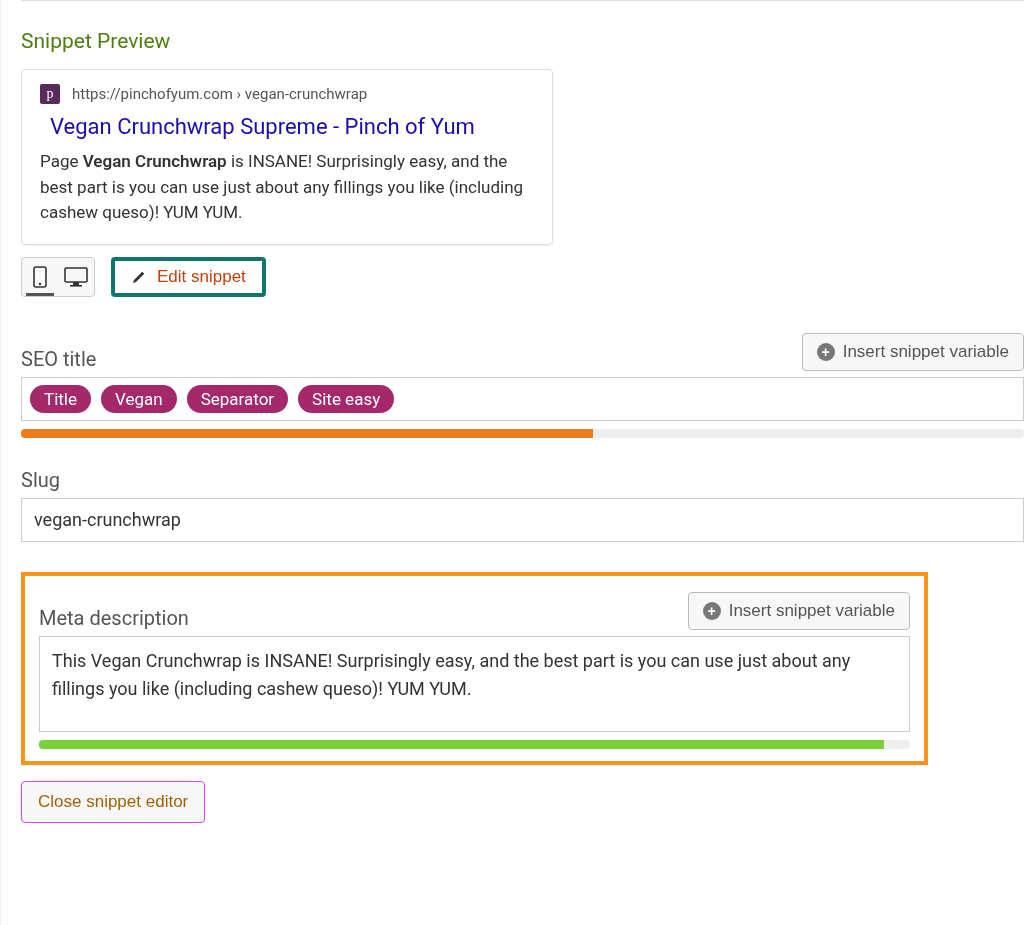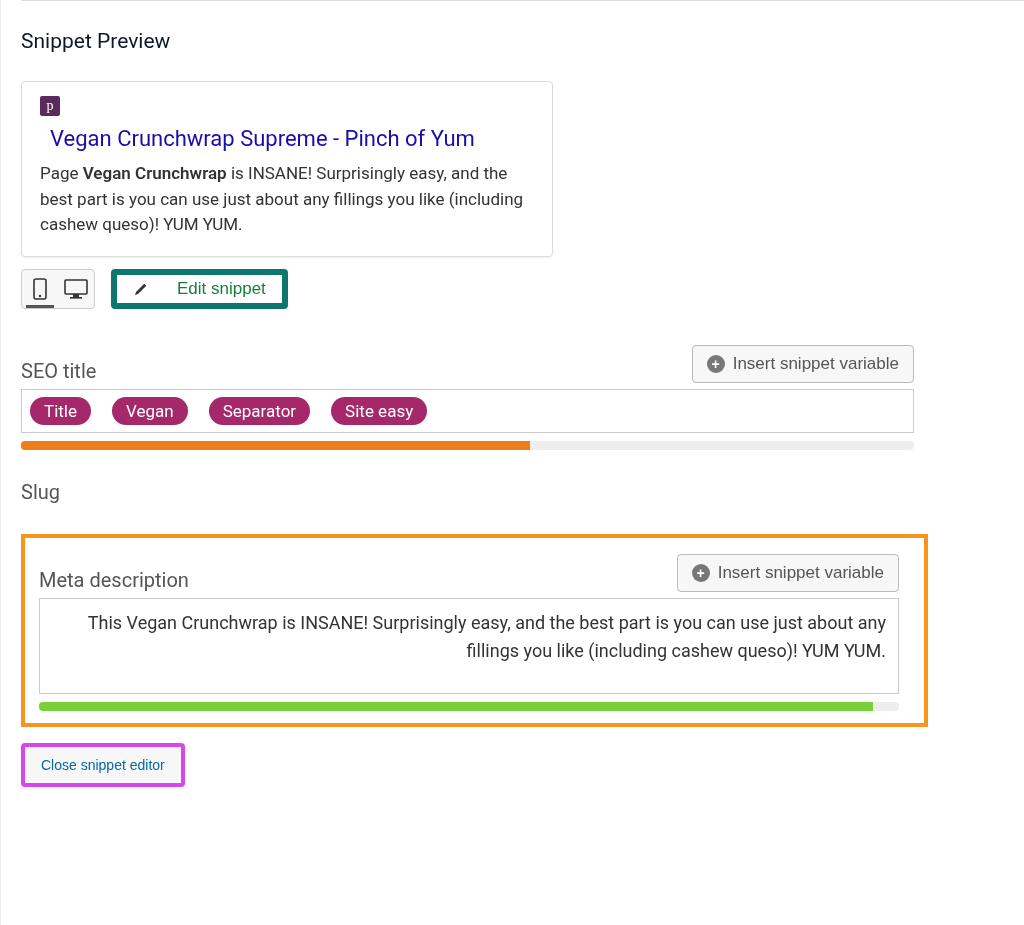--- a/index.html
+++ b/index.html
@@ -14,22 +14,22 @@
     width: 1024px;
     min-height: 925px;
     padding: 0 0 0 20px;
     border-left: 1px solid #eee;
     position: relative;
   }
   .top-rule { border-top: 1px solid #ddd; margin: 0 0 28px 0; }
   h2.section-heading {
     font-size: 21px;
     font-weight: 400;
-    color: #0f172a;
-    margin: 0 0 28px 0;
+    color: #4d7c0f;
+    margin: 0 0 16px 0;
   }
   .preview-card {
     border: 1px solid #ddd;
     border-radius: 4px;
     box-shadow: 0 1px 2px rgba(0,0,0,0.06);
     width: 532px;
     padding: 14px 18px 18px 18px;
     margin-bottom: 12px;
   }
   .preview-url-line {
@@ -86,31 +86,31 @@
     position: relative;
   }
   .mode-btn.active::after {
     content: '';
     position: absolute;
     left: 4px; right: 4px; bottom: -1px;
     height: 4px;
     background: #555;
   }
   .edit-btn {
-    display: flex; align-items: center; gap: 28px;
-    border: 6px solid #0f766e;
+    display: flex; align-items: center; gap: 10px;
+    border: 4px solid #0f766e;
     border-radius: 4px;
     padding: 0 16px;
     height: 40px;
     background: #fff;
     cursor: pointer;
     font-size: 17px;
-    color: #15803d;
-  }
-  .field-block { margin-right: 110px; margin-bottom: 30px; }
+    color: #c2410c;
+  }
+  .field-block { margin-bottom: 30px; }
   .field-header {
     display: flex;
     justify-content: space-between;
     align-items: flex-end;
     margin-bottom: 6px;
   }
   .field-label {
     font-size: 20px;
     color: #555;
     font-weight: 400;
@@ -132,23 +132,22 @@
     font-size: 14px; line-height: 1; font-weight: bold;
   }
   .input-box {
     width: 100%;
     border: 1px solid #ccc;
     background: #fff;
     min-height: 44px;
     padding: 6px 8px;
     display: flex;
     align-items: center;
-    gap: 21px;
+    gap: 10px;
     flex-wrap: wrap;
-    text-align: right;
   }
   .input-box.text-input {
     font-size: 18px;
     color: #333;
     padding: 10px 12px;
   }
   .input-box.textarea {
     font-size: 18px;
     color: #333;
     padding: 10px 12px;
@@ -177,44 +176,45 @@
     position: absolute; left:0; top:0; bottom:0;
   }
   .bar.orange { background: #ee7c1b; }
   .bar.green { background: #7ad03a; }
   .highlight-box {
     border: 4px solid #f7941d;
     padding: 16px 14px 12px 14px;
     margin-right: 96px;
     margin-bottom: 16px;
   }
-  .highlight-box .field-block { margin-right: 11px; margin-bottom: 0; }
+  .highlight-box .field-block { margin-right: 0; margin-bottom: 0; }
   .close-btn {
     display: inline-flex; align-items: center;
-    border: 4px solid #d946ef;
+    border: 1px solid #d946ef;
     background: #f7f7f7;
     border-radius: 4px;
     padding: 10px 16px;
-    font-size: 14px;
-    color: #0369a1;
+    font-size: 17px;
+    color: #a16207;
     cursor: pointer;
   }
   svg { display: block; }
 </style>
 </head>
 <body>
 
 <div class="page">
   <div class="top-rule"></div>
 
   <h2 class="section-heading">Snippet Preview</h2>
 
   <div class="preview-card">
     <div class="preview-url-line">
       <span class="favicon">p</span>
+      <span class="preview-url">https://pinchofyum.com › vegan-crunchwrap</span>
     </div>
     <div class="preview-title">Vegan Crunchwrap Supreme - Pinch of Yum</div>
     <p class="preview-desc">
       <span>Page </span><strong>Vegan Crunchwrap</strong><span> is INSANE! Surprisingly easy, and the best part is you can use just about any fillings you like (including cashew queso)! YUM YUM.</span>
     </p>
   </div>
 
   <div class="controls-row">
     <div class="mode-toggle">
       <div class="mode-btn active">
@@ -264,20 +264,21 @@
     <div class="progress">
       <div class="bar orange" id="seo-title-bar" style="width: 57%;"></div>
     </div>
   </div>
 
   
   <div class="field-block">
     <div class="field-header">
       <span class="field-label">Slug</span>
     </div>
+    <div class="input-box text-input">vegan-crunchwrap</div>
   </div>
 
   
   <div class="highlight-box">
     <div class="field-block">
       <div class="field-header">
         <span class="field-label">Meta description</span>
         <button class="insert-btn">
           <span class="plus-circle">+</span>
           <span>Insert snippet variable</span>

